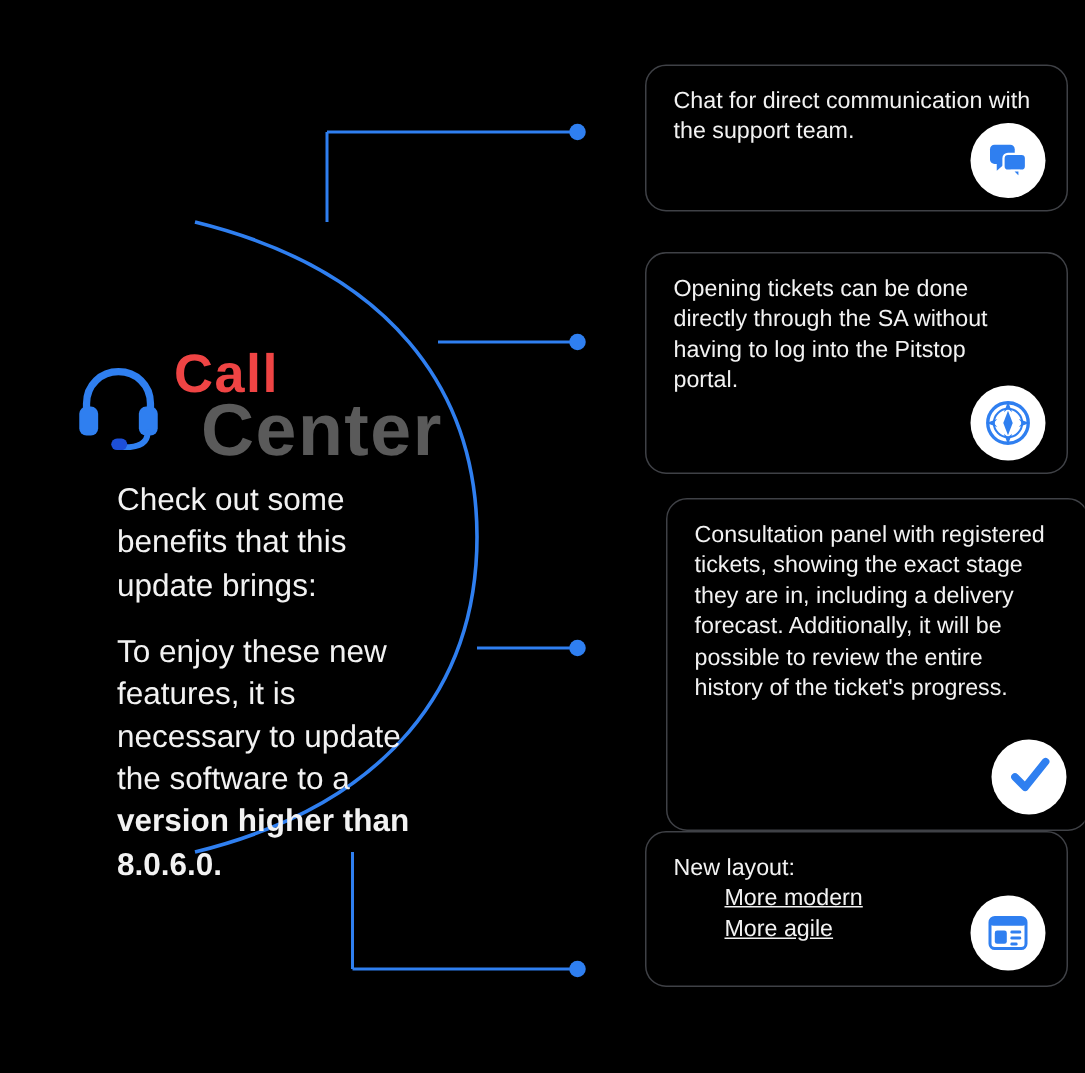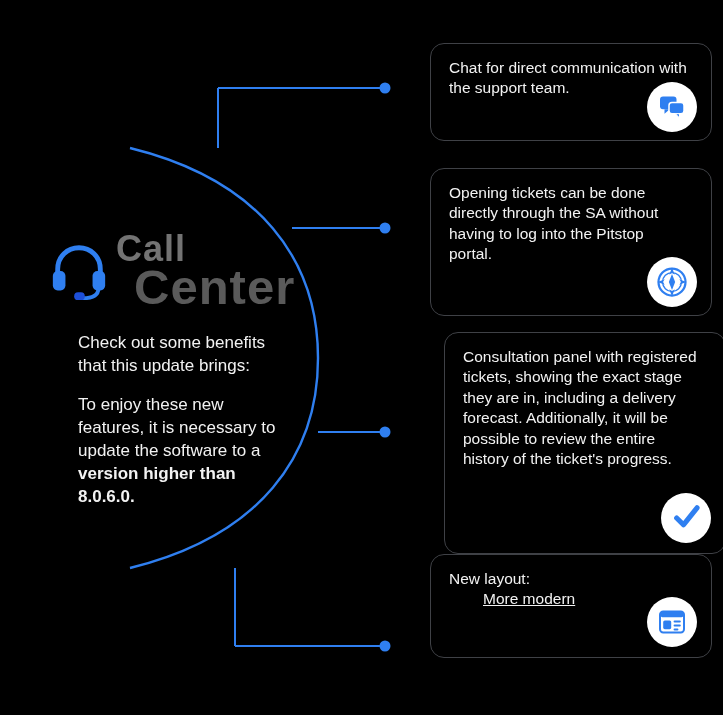--- a/index.html
+++ b/index.html
@@ -39,41 +39,40 @@
   .title-text {
     position: absolute;
     left: 68px;
     top: 0px;
     line-height: 0.92;
   }
   .title-line1 {
     font-size: 36px;
     font-weight: bold;
     letter-spacing: 1px;
-    color: #737373;
+    color: #ef4444;
     display: block;
   }
   .title-line2 {
     font-size: 49px;
     font-weight: bold;
     letter-spacing: 1px;
     color: #5a5a5a;
     display: block;
     margin-left: 18px;
   }
 
   .left-copy {
     position: absolute;
     left: 78px;
     top: 320px;
     width: 215px;
-    font-size: 17px;
+    font-size: 21px;
     line-height: 1.35;
     color: #f2f2f2;
-    margin-top: 12px;
   }
   .left-copy p {
     margin: 0 0 16px 0;
   }
   .left-copy p:last-child { margin-bottom: 0; }
   .left-copy b { font-weight: bold; }
 
   
   .card {
     position: absolute;
@@ -209,20 +208,21 @@
         <path d="M9 20 L17 28 L33 8" fill="none" stroke="#2f7ff0" stroke-width="6" stroke-linecap="round" stroke-linejoin="round"></path>
       </svg>
     </span>
   </div>
 
   <div class="card" id="card-4">
     <div class="card-text">
       <div>New layout:</div>
       <ul class="list-plain">
         <li>More modern</li>
+        <li>More agile</li>
       </ul>
     </div>
     <span class="badge">
       <svg viewBox="0 0 40 40" width="32" height="32">
         <rect x="5" y="7" width="30" height="26" rx="4" fill="none" stroke="#2f7ff0" stroke-width="2.5"></rect>
         <rect x="5" y="7" width="30" height="7" rx="3" fill="#2f7ff0"></rect>
         <rect x="9" y="18" width="10" height="11" rx="2" fill="#2f7ff0"></rect>
         <rect x="22" y="18" width="9" height="2.5" rx="1.2" fill="#2f7ff0"></rect>
         <rect x="22" y="23" width="9" height="2.5" rx="1.2" fill="#2f7ff0"></rect>
         <rect x="22" y="28" width="6" height="2.5" rx="1.2" fill="#2f7ff0"></rect>

